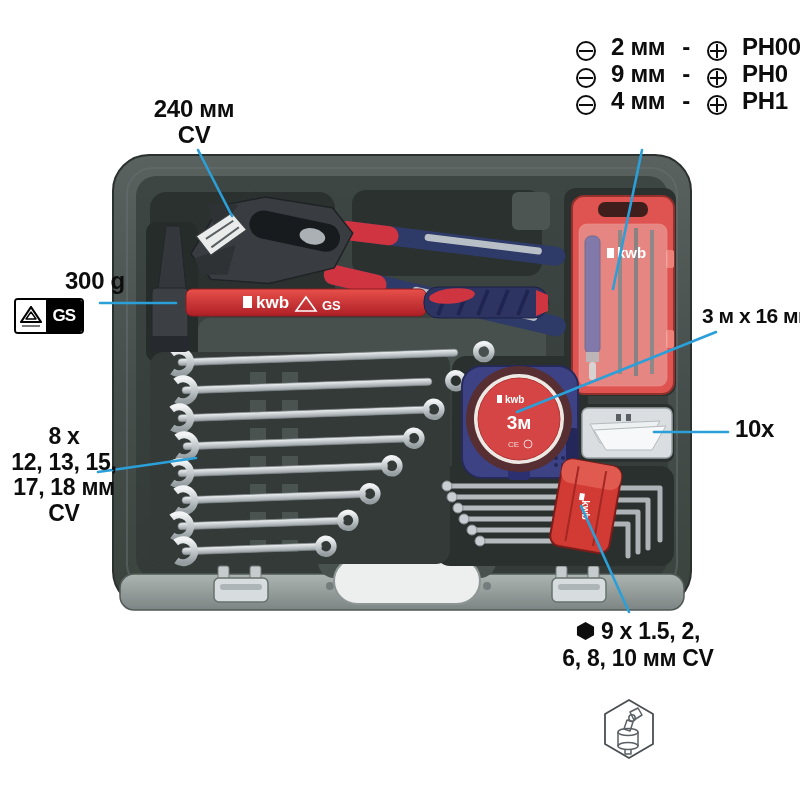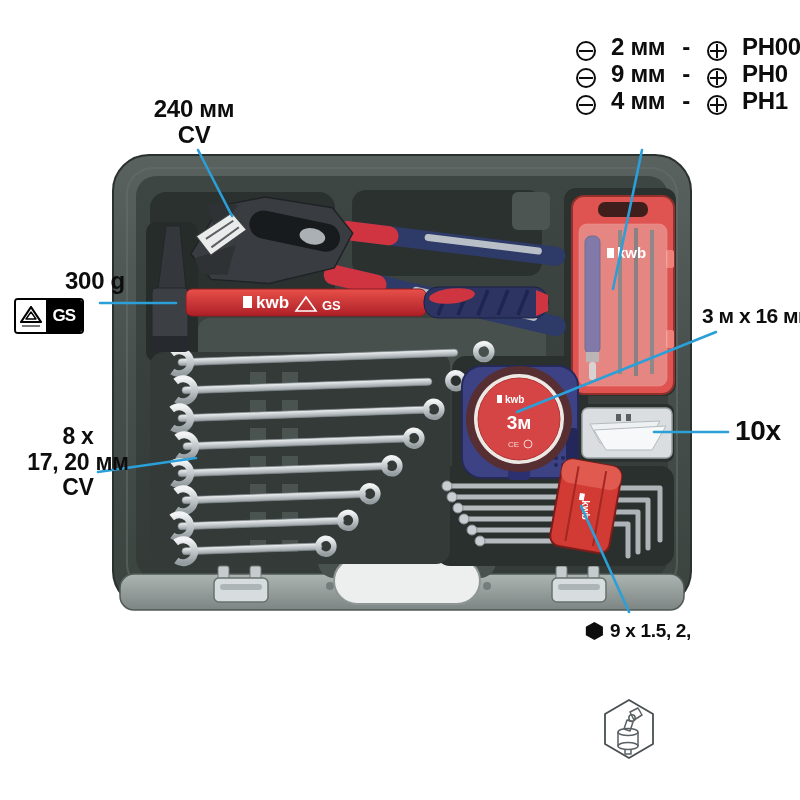--- a/index.html
+++ b/index.html
@@ -22,27 +22,27 @@
   .co-pliers{left:141px;top:96px;width:106px;text-align:center;font-size:24px;line-height:26px;}
   
   .co-hammer{left:12px;top:267px;width:70px;text-align:center;font-size:24px;margin-left:48px;}
   .gs-badge{position:absolute;left:14px;top:298px;width:70px;height:36px;display:flex;
             border:2px solid #000;border-radius:4px;overflow:hidden;background:#fff;box-sizing:border-box;}
   .gs-left{width:45%;display:flex;flex-direction:column;align-items:center;justify-content:center;background:#fff;}
   .gs-left .tuv-sub{width:18px;height:2px;background:#777;margin-top:1px;}
   .gs-right{flex:1;background:#000;color:#fff;display:flex;align-items:center;justify-content:center;
             font-size:17px;font-weight:700;letter-spacing:-1px;}
   
-  .co-wrenches{left:14px;top:424px;width:128px;text-align:center;font-size:23px;line-height:25.5px;}
+  .co-wrenches{left:0;top:424px;width:128px;text-align:center;font-size:23px;line-height:25.5px;}
   
   .co-tape{left:702px;top:304px;font-size:21px;white-space:nowrap;letter-spacing:-0.5px;}
   
-  .co-blades{left:735px;top:415px;font-size:28px;}
-  
-  .co-hex{left:553px;top:618px;width:170px;text-align:center;font-size:19px;line-height:26px;}
+  .co-blades{left:735px;top:415px;font-size:24px;}
+  
+  .co-hex{left:553px;top:618px;width:170px;text-align:center;font-size:23px;line-height:26px;}
   .hex-row1{display:inline-flex;align-items:center;gap:6px;}
   .hexglyph{display:inline-block;width:19px;height:18px;background:#0d0d0d;flex:0 0 auto;
             clip-path:polygon(50% 0%,95% 27%,95% 73%,50% 100%,5% 73%,5% 27%);}
   .hexbit-icon{position:absolute;left:600px;top:698px;}
 </style>
 </head>
 <body>
 
 <div class="stage">
 
@@ -323,37 +323,39 @@
       </svg>
       <div class="tuv-sub"></div>
     </div>
     <div class="gs-right">
       <span>GS</span>
     </div>
   </div>
 
   <div class="co co-wrenches">
     <div>8 x</div>
-    <div>17, 20 мм</div>
+    <div>12, 13, 15,</div>
+    <div>17, 18 мм</div>
     <div>CV</div>
   </div>
 
   <div class="co co-tape">
     <span>3 м x 16 мм</span>
   </div>
 
   <div class="co co-blades">
     <span>10x</span>
   </div>
 
   <div class="co co-hex">
     <div class="hex-row1">
       <span class="hexglyph"></span>
       <span>9 x 1.5, 2,</span>
     </div>
+    <div>6, 8, 10 мм CV</div>
   </div>
 
   <div class="hexbit-icon">
     <svg width="58" height="62" viewBox="0 0 58 62">
       <path d="M29,2 L53,16 L53,46 L29,60 L5,46 L5,16 Z" fill="#ffffff" stroke="#4a4f52" stroke-width="1.8" stroke-linejoin="round"></path>
       <g fill="none" stroke="#5a6064" stroke-width="1.5" stroke-linejoin="round">
         <path d="M30,14 L38,10 L42,17 L34,22 Z"></path>
         <circle cx="32" cy="20" r="3.2"></circle>
         <path d="M27,22 L33,24 L30,33 L24,31 Z"></path>
         <ellipse cx="28" cy="34" rx="10" ry="3.6"></ellipse>

